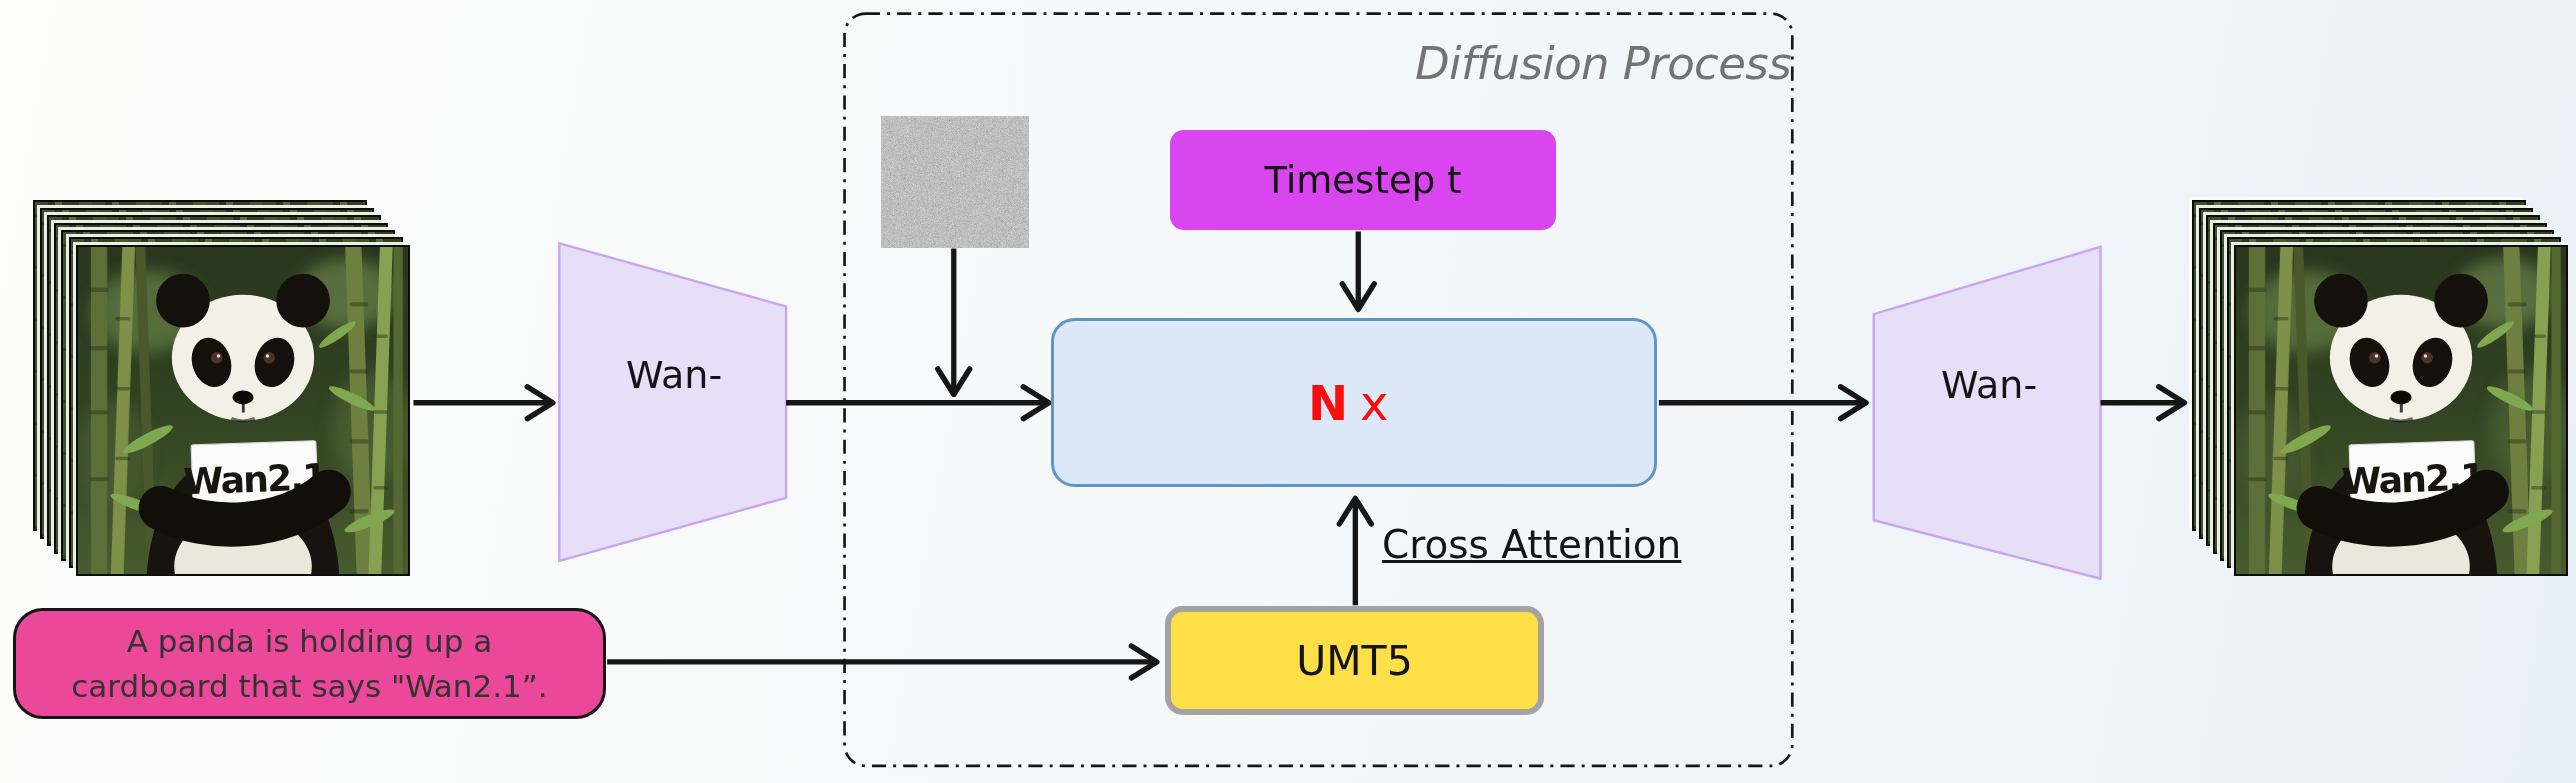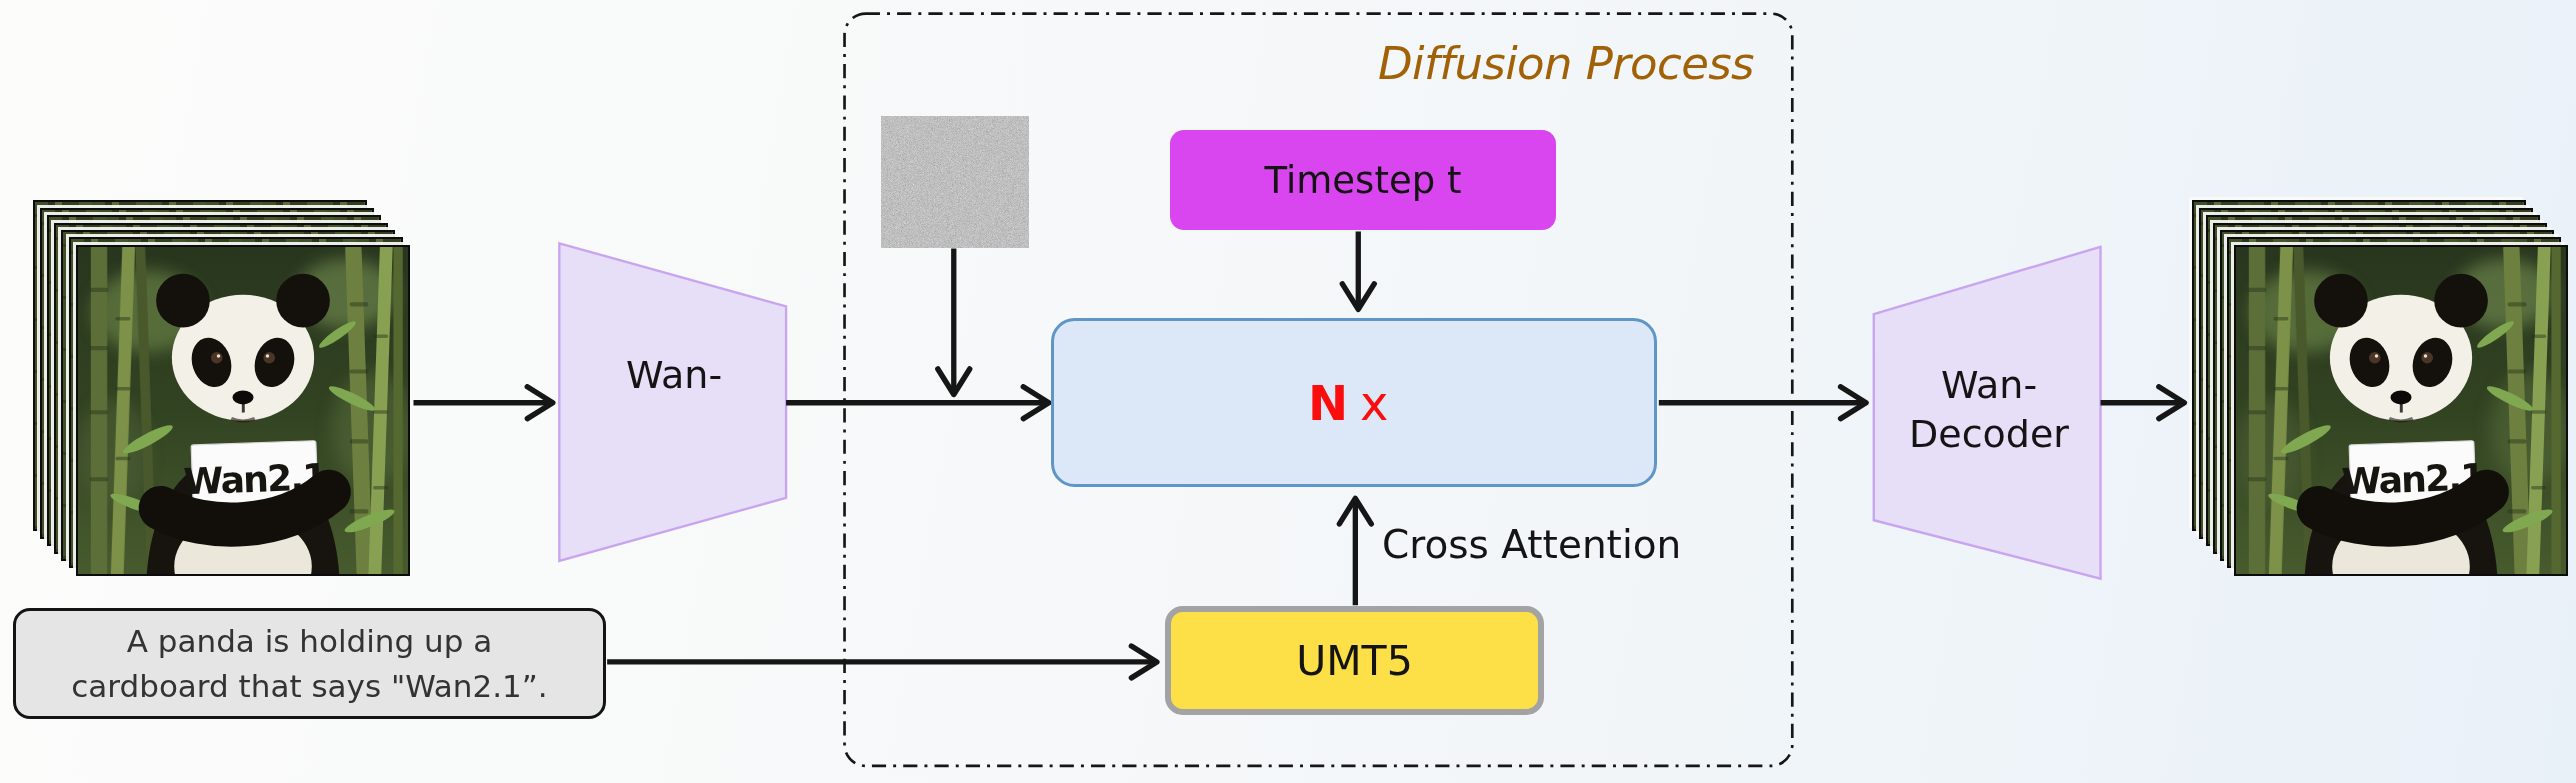--- a/index.html
+++ b/index.html
@@ -22,30 +22,30 @@
   .frame.front svg{display:block;width:100%;height:100%;}
   
   #overlay{position:absolute;left:0;top:0;z-index:4;}
   
   .box{position:absolute;z-index:6;display:flex;align-items:center;justify-content:center;box-sizing:border-box;text-align:center;}
   .timestep{left:1170px;top:130px;width:386px;height:100px;background:#d946ef;border-radius:14px;font-size:37px;}
   .dit{left:1051px;top:318px;width:606px;height:169px;background:#dce8f8;border:3px solid #5e96c8;border-radius:23.6px;font-size:48px;}
   .dit .n{color:#fb0d0d;font-weight:bold;margin-right:11.8px;}
   .dit .x{color:#fb0d0d;margin-right:11.8px;}
   .umt5{left:1165px;top:606px;width:379px;height:109px;background:#fde047;border:6px solid #a3a3a3;border-radius:17.7px;font-size:41px;}
-  .promptbox{left:13px;top:608px;width:593px;height:111px;background:#e5e5e5;border:3.5px solid #141414;border-radius:17px;
+  .promptbox{left:13px;top:608px;width:593px;height:111px;background:#ec4899;border:3.5px solid #141414;border-radius:30px;
     font-size:31px;color:#333;line-height:1.42;flex-direction:column;}
   .vae-label{position:absolute;z-index:6;width:230px;text-align:center;font-size:38px;line-height:1.28;}
   .enc-label{left:559px;top:351px;}
   .dec-label{left:1874px;top:361px;}
   .title{
-    position:absolute;z-index:6;left:1378px;top:37px;width:413px;
-    font-size:45px;font-style:italic;letter-spacing:-0.6px;color:#a16207;
+    position:absolute;z-index:6;left:1378px;top:37px;width:413px;text-align:right;
+    font-size:45px;font-style:italic;letter-spacing:-0.6px;color:#737373;
   }
-  .cross-attn{position:absolute;z-index:6;left:1382px;top:522px;font-size:39px;}
+  .cross-attn{position:absolute;z-index:6;left:1382px;top:522px;font-size:39px;text-decoration:underline;}
 </style>
 </head>
 <body>
 
 <svg width="0" height="0" style="position:absolute" aria-hidden="true">
   <defs>
     <linearGradient id="bgG" x1="0" y1="0" x2="0" y2="1">
       <stop offset="0" stop-color="#28361e"></stop>
         <stop offset="0.5" stop-color="#324322"></stop>
         <stop offset="1" stop-color="#475b2e"></stop>
@@ -201,15 +201,14 @@
   <span>A panda is holding up a</span>
   <span>cardboard that says "Wan2.1”.</span>
 </div>
 
 <div class="vae-label enc-label">
   <div>Wan-</div>
 </div>
 
 <div class="vae-label dec-label">
   <div>Wan-</div>
-  <div>Decoder</div>
 </div>
 
 
 </body></html>

